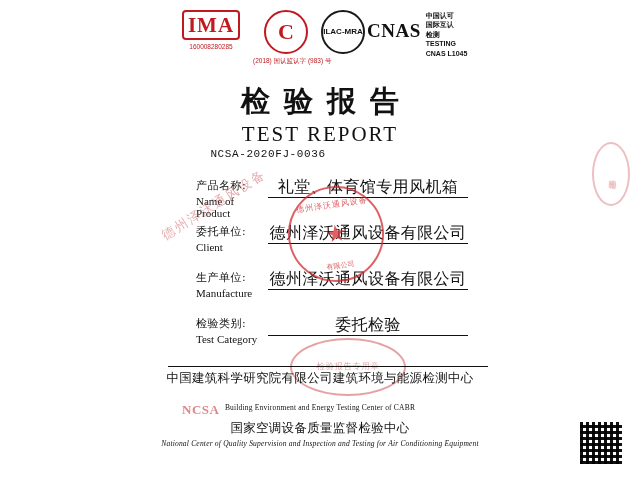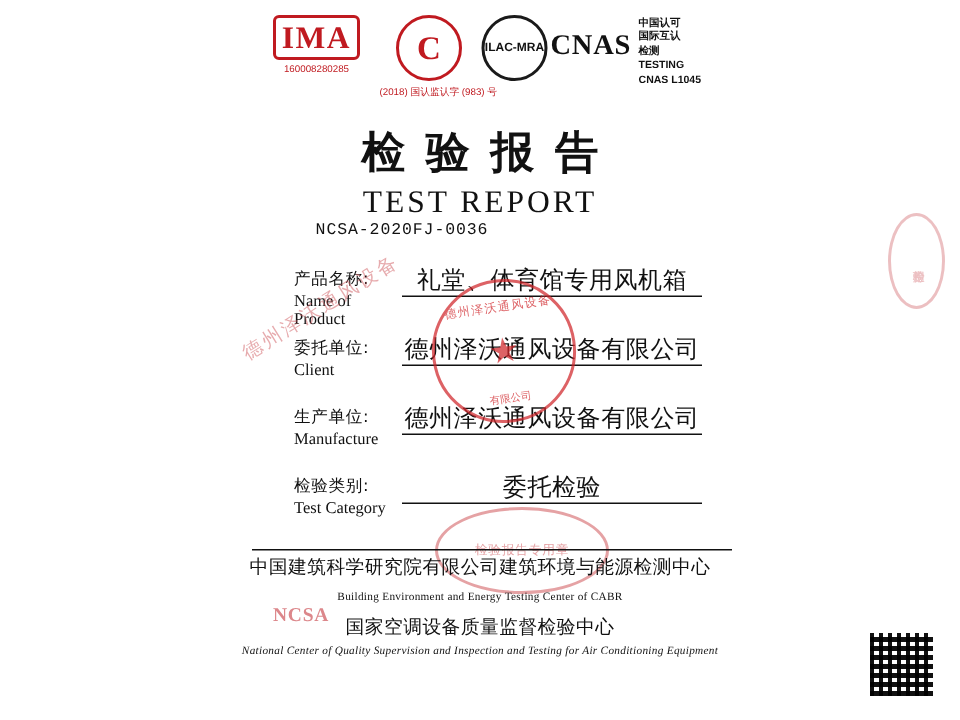--- a/index.html
+++ b/index.html
@@ -214,21 +214,21 @@
   .issuer-cn1 {
     font-size: 12.5px;
     color: #111;
     font-family: "DejaVu Sans", sans-serif;
     letter-spacing: 0.3px;
   }
   .issuer-en1 {
     font-size: 7.5px;
     color: #111;
     font-family: "Liberation Serif", serif;
-    margin-top: 6px;
+    margin-top: 16px;
     letter-spacing: 0.2px;
   }
   .issuer-cn2 {
     font-size: 12.5px;
     color: #111;
     font-family: "DejaVu Sans", sans-serif;
     margin-top: 8px;
     letter-spacing: 0.3px;
   }
   .issuer-en2 {

